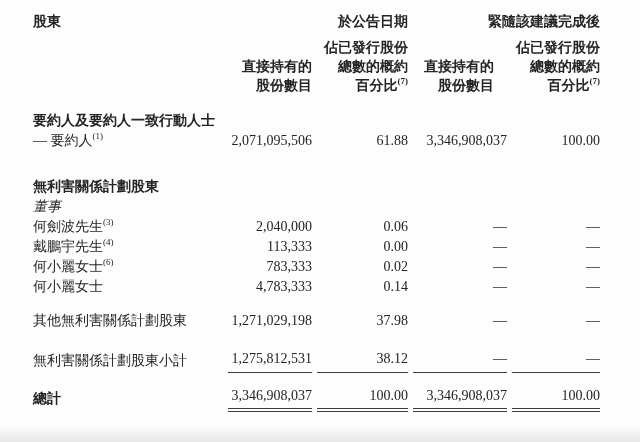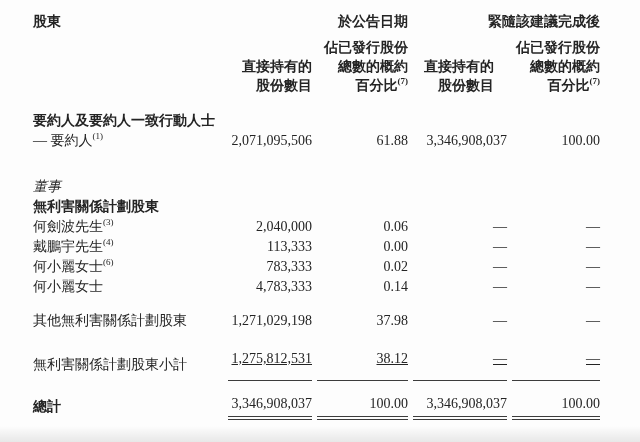--- a/index.html
+++ b/index.html
@@ -38,21 +38,21 @@
   td.label { text-align:left; }
   td.group { text-align:right; }
   td.num { text-align:right; }
   td.hpad { padding-right:13px; }
 
   tbody td { height:20px; line-height:20px; vertical-align:middle; }
   tbody td.label { white-space:nowrap;margin-top:16px; }
   .bold { font-weight:bold; }
   .italic { font-style:italic; }
   .cellinner { margin-left:5px; text-align:right; white-space:nowrap; }
-  .u-single { border-bottom:1.5px solid #3c3c3c; padding-bottom:11px;text-decoration:underline; }
+  .u-single { border-bottom:1.5px solid #3c3c3c; padding-bottom:3px; }
   .u-double { border-bottom:4px double #3c3c3c; padding-bottom:2px; }
   sup { font-size:9px; line-height:0; vertical-align:super; letter-spacing:0; }
   td.spacer { height:auto; line-height:0; }
 </style>
 </head>
 <body>
 
 <div class="page">
   <table>
     <colgroup>
@@ -121,36 +121,36 @@
             <div class="cellinner">3,346,908,037</div>
           </td>
           <td class="num">
             <div class="cellinner">100.00</div>
           </td>
         </tr>
         <tr>
           <td colspan="5" class="spacer" style="height: 26px;"></td>
         </tr>
         <tr>
+          <td class="label bold"><span>無利害關係計劃股東</span></td>
+          <td class="num">
+            <div class="cellinner"></div>
+          </td>
+          <td class="num">
+            <div class="cellinner"></div>
+          </td>
+          <td class="num">
+            <div class="cellinner"></div>
+          </td>
+          <td class="num">
+            <div class="cellinner"></div>
+          </td>
+        </tr>
+        <tr>
           <td class="label italic"><span>董事</span></td>
-          <td class="num">
-            <div class="cellinner"></div>
-          </td>
-          <td class="num">
-            <div class="cellinner"></div>
-          </td>
-          <td class="num">
-            <div class="cellinner"></div>
-          </td>
-          <td class="num">
-            <div class="cellinner"></div>
-          </td>
-        </tr>
-        <tr>
-          <td class="label bold"><span>無利害關係計劃股東</span></td>
           <td class="num">
             <div class="cellinner"></div>
           </td>
           <td class="num">
             <div class="cellinner"></div>
           </td>
           <td class="num">
             <div class="cellinner"></div>
           </td>
           <td class="num">

